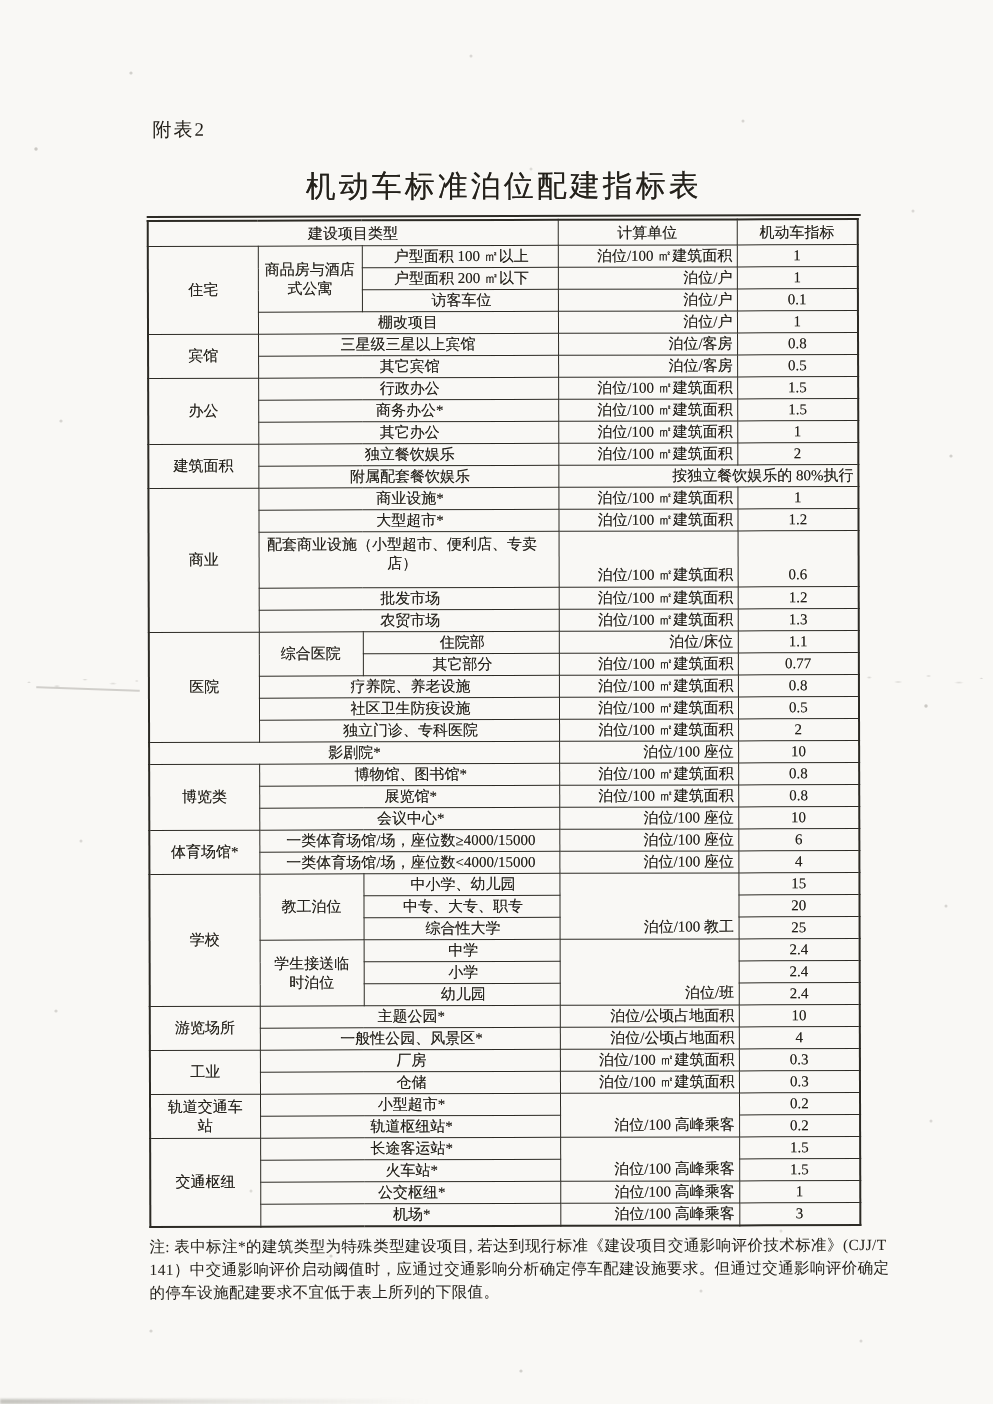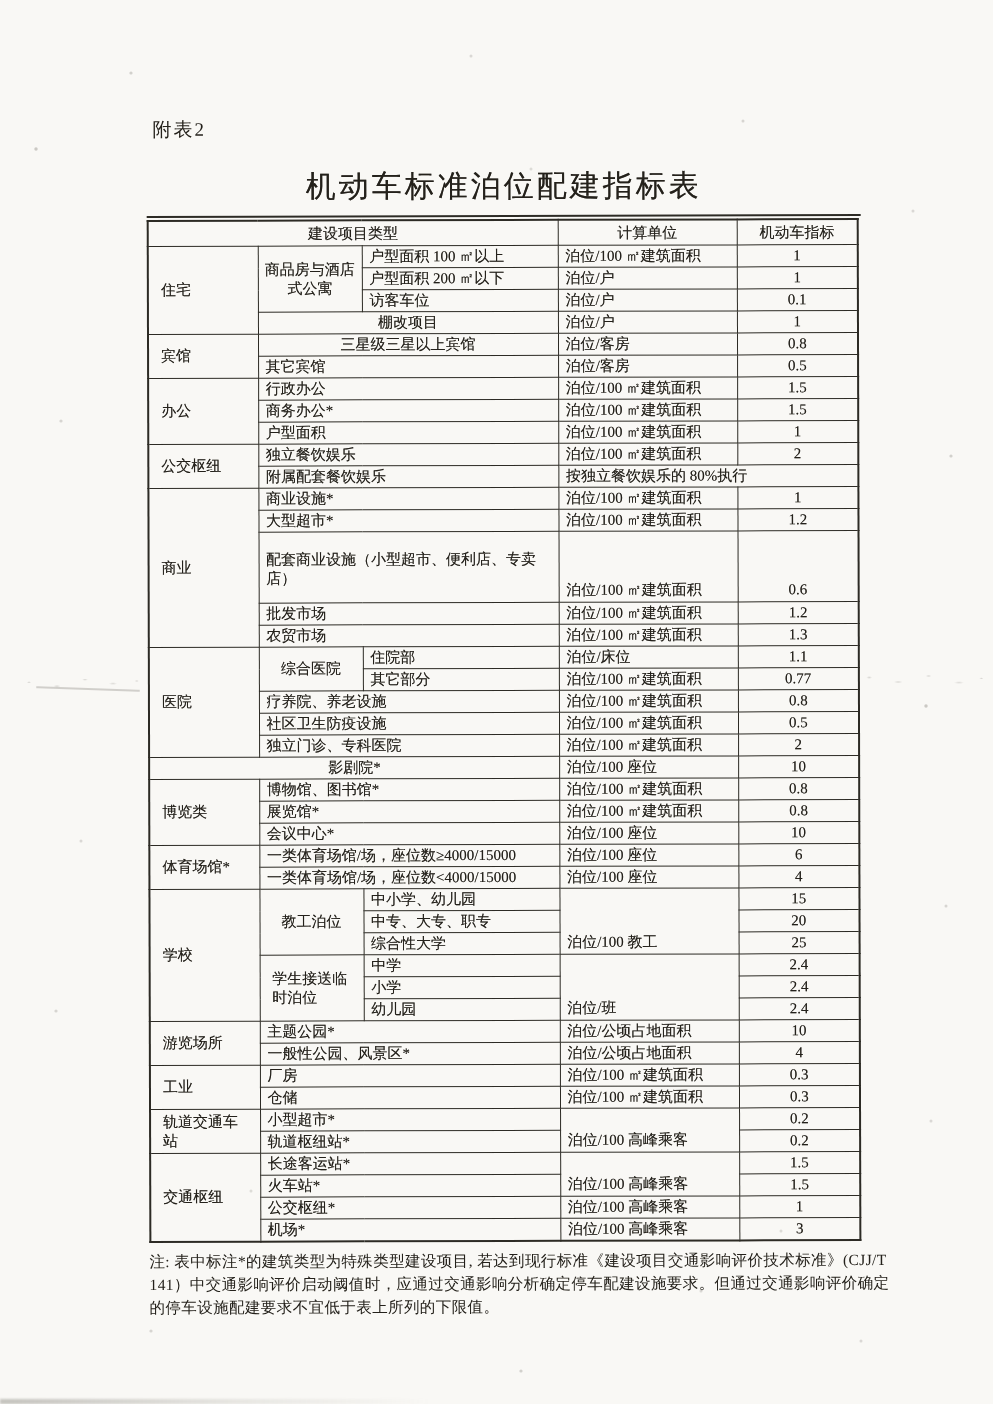--- a/index.html
+++ b/index.html
@@ -13,27 +13,27 @@
   .annex{font-size:19px;letter-spacing:2px;padding-left:6px;}
   .title{margin-top:24px;text-align:center;font-size:30px;letter-spacing:3px;
          text-shadow:0 0 .6px rgba(30,28,22,.65);}
   .top-rule{margin-top:8px;height:2px;background:#2d2b25;}
   table{border-collapse:collapse;table-layout:fixed;width:710px;margin-top:2px;
         border:2px solid #2d2b25;}
   td,th{border:1px solid #2d2b25;font-size:15px;font-weight:normal;
         line-height:19px;height:21px;padding:0 4px;vertical-align:middle;
         text-shadow:0 0 .4px rgba(30,28,22,.5);overflow:hidden;}
   th{height:24px;text-align:center;}
-  .cat{text-align:left;padding:0 12px;}
-  .lab{text-align:left;padding-left:7px;}
+  .cat{text-align:center;padding:0 12px;}
+  .lab{text-align:center;padding-left:7px;}
   .cen{text-align:center;}
-  .unit{text-align:left;padding-left:7px;}
+  .unit{text-align:right;padding-left:7px;}
   .val{text-align:center;}
   .bot{vertical-align:bottom;padding-bottom:2px;}
-  .topv{vertical-align:top;padding-top:18px;}
+  .topv{vertical-align:top;padding-top:3px;}
   .h2 td{height:52px;}
   .wrapcell{padding-right:20px;}
   .note{margin-top:7px;font-size:15.5px;line-height:23px;letter-spacing:.4px;}
   .note div{white-space:nowrap;}
   
   .noise,.smudge-l,.smudge-r,.pencil,.bottom-edge{position:absolute;pointer-events:none;}
   .noise{left:0;top:0;width:2px;height:2px;background:transparent;border-radius:50%;
     box-shadow:
       130px 72px 0 .6px rgba(95,92,84,.25), 470px 55px 0 .5px rgba(95,92,84,.2),
       742px 120px 0 .5px rgba(95,92,84,.22), 35px 148px 0 .7px rgba(95,92,84,.3),
@@ -130,26 +130,26 @@
       <td class="lab" colspan="2">行政办公</td>
       <td class="unit">泊位/100 ㎡建筑面积</td>
       <td class="val">1.5</td>
     </tr>
     <tr>
       <td class="lab" colspan="2">商务办公*</td>
       <td class="unit">泊位/100 ㎡建筑面积</td>
       <td class="val">1.5</td>
     </tr>
     <tr>
-      <td class="lab" colspan="2">户型面积</td>
-      <td class="unit">泊位/100 ㎡建筑面积</td>
-      <td class="val">1</td>
-    </tr>
-    <tr>
-      <td class="cat" rowspan="2">公交枢纽</td>
+      <td class="lab" colspan="2">其它办公</td>
+      <td class="unit">泊位/100 ㎡建筑面积</td>
+      <td class="val">1</td>
+    </tr>
+    <tr>
+      <td class="cat" rowspan="2">建筑面积</td>
       <td class="lab" colspan="2">独立餐饮娱乐</td>
       <td class="unit">泊位/100 ㎡建筑面积</td>
       <td class="val">2</td>
     </tr>
     <tr>
       <td class="lab" colspan="2">附属配套餐饮娱乐</td>
       <td class="unit" colspan="2">按独立餐饮娱乐的 80%执行</td>
     </tr>
     <tr>
       <td class="cat" rowspan="5">商业</td>

